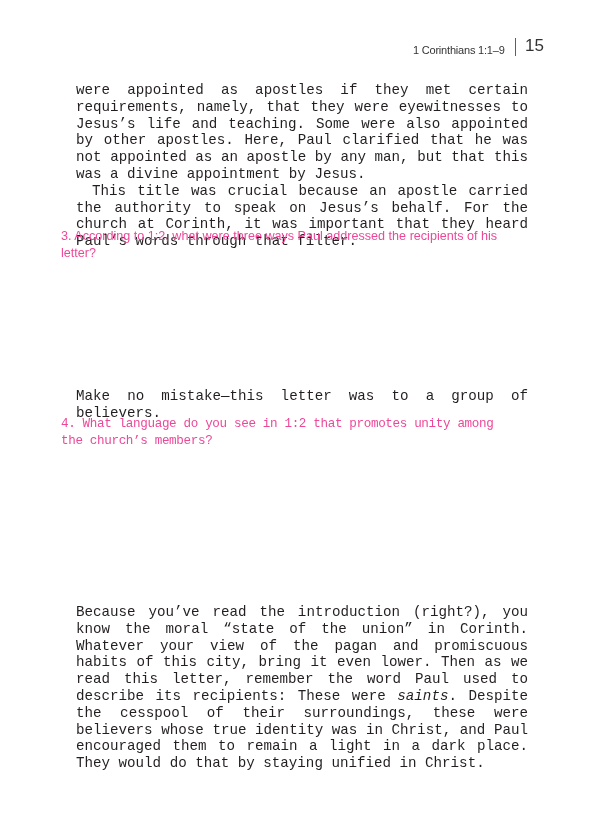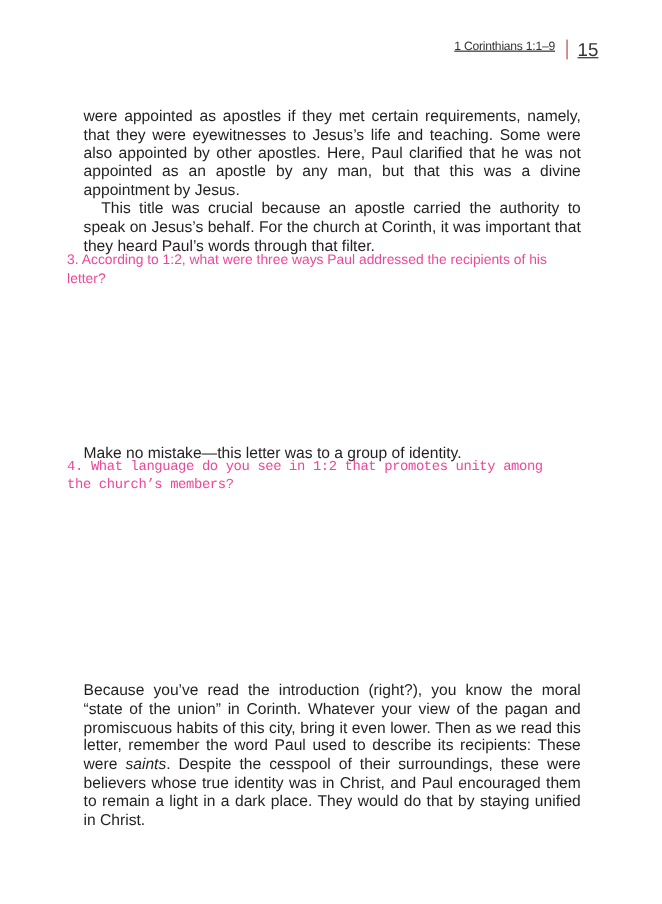--- a/index.html
+++ b/index.html
@@ -1,21 +1,21 @@
 <!DOCTYPE html>
 <html><head>
   <meta charset="utf-8">
   <style>
     html, body { margin: 0; padding: 0; background: #ffffff; }
     body { width: 602px; height: 822px; position: relative; overflow: hidden; color: #231f20; }
-    .header { position: absolute; top: 36px; right: 58px; display: flex; align-items: flex-start; font-family: "Liberation Sans", sans-serif; text-decoration: underline; }
+    .header { position: absolute; top: 36px; right: 58px; display: flex; align-items: flex-end; font-family: "Liberation Sans", sans-serif; }
     .running-head { font-size: 11px; color: #333; letter-spacing: -0.2px; }
     .sep { width: 1.5px; height: 18px; background: #b23a3a; margin: 0 9px 0 10px; }
     .page-num { font-size: 17px; color: #333; }
-    .body-text { position: absolute; left: 76px; width: 452px; font-family: Liberation Sans, sans-serif; font-size: 14.2px; line-height: 16.8px; text-align: justify; color: #231f20; margin-top: 16px; }
+    .body-text { position: absolute; left: 76px; width: 452px; font-family: Liberation Mono, monospace; font-size: 14.2px; line-height: 16.8px; text-align: justify; color: #231f20; }
     .body-text p { margin: 0; }
     .indent { text-indent: 16px; }
     .question { position: absolute; left: 61px; width: 460px; font-family: "Liberation Sans", sans-serif; font-size: 12.6px; line-height: 17px; color: #ec4899; }
     .q4 { letter-spacing: -0.35px; }
   </style>
 </head>
 <body>
 
 <div class="header">
   <span class="running-head">1 Corinthians 1:1–9</span>
@@ -24,20 +24,20 @@
 </div>
 
 <div class="body-text" style="top:82px;">
   <p>were appointed as apostles if they met certain requirements, namely, that they were eyewitnesses to Jesus’s life and teaching. Some were also appointed by other apostles. Here, Paul clarified that he was not appointed as an apostle by any man, but that this was a divine appointment by Jesus.</p>
   <p class="indent">This title was crucial because an apostle carried the authority to speak on Jesus’s behalf. For the church at Corinth, it was important that they heard Paul’s words through that filter.</p>
 </div>
 
 <div class="question" style="top:228px;">3. According to 1:2, what were three ways Paul addressed the recipients of his letter?</div>
 
 <div class="body-text" style="top:388px;">
-  <p>Make no mistake—this letter was to a group of identity.</p>
+  <p>Make no mistake—this letter was to a group of believers.</p>
 </div>
 
 <div class="question q4" style="top:416px;font-family:Liberation Mono, monospace;">4. What language do you see in 1:2 that promotes unity among the church’s members?</div>
 
 <div class="body-text" style="top:604px;">
   <p><span>Because you’ve read the introduction (right?), you know the moral “state of the union” in Corinth. Whatever your view of the pagan and promiscuous habits of this city, bring it even lower. Then as we read this letter, remember the word Paul used to describe its recipients: These were </span><em>saints</em><span>. Despite the cesspool of their surroundings, these were believers whose true identity was in Christ, and Paul encouraged them to remain a light in a dark place. They would do that by staying unified in Christ.</span></p>
 </div>
 
 </body></html>

